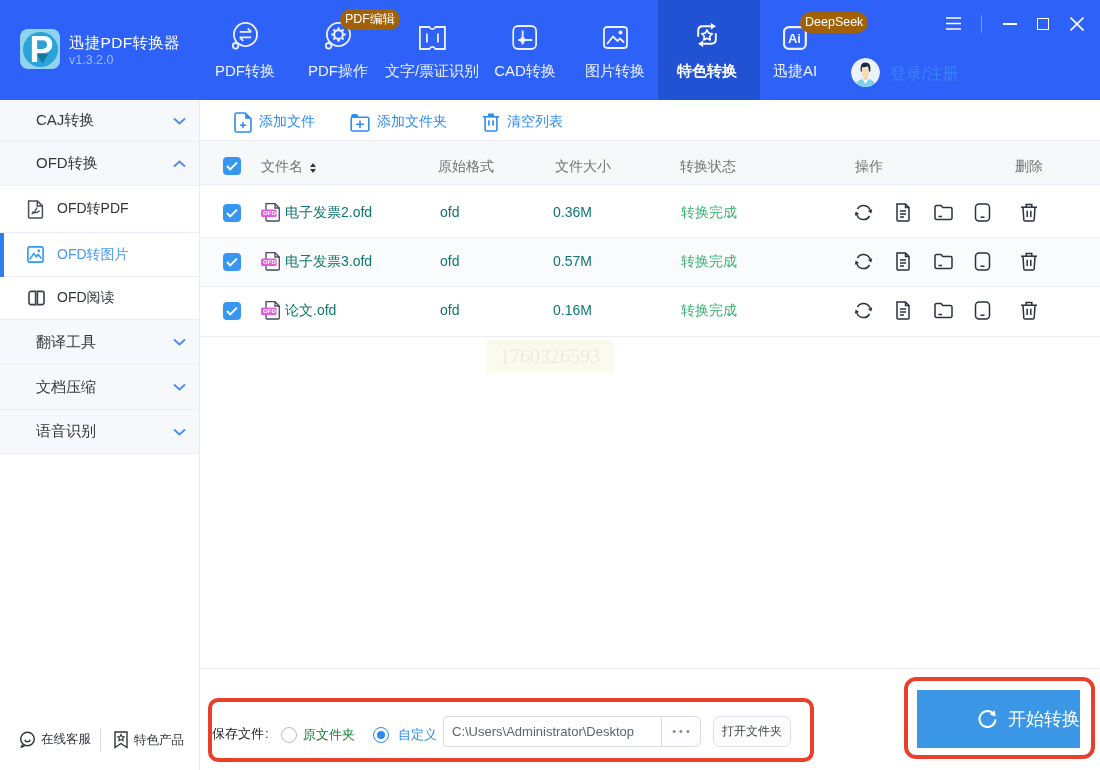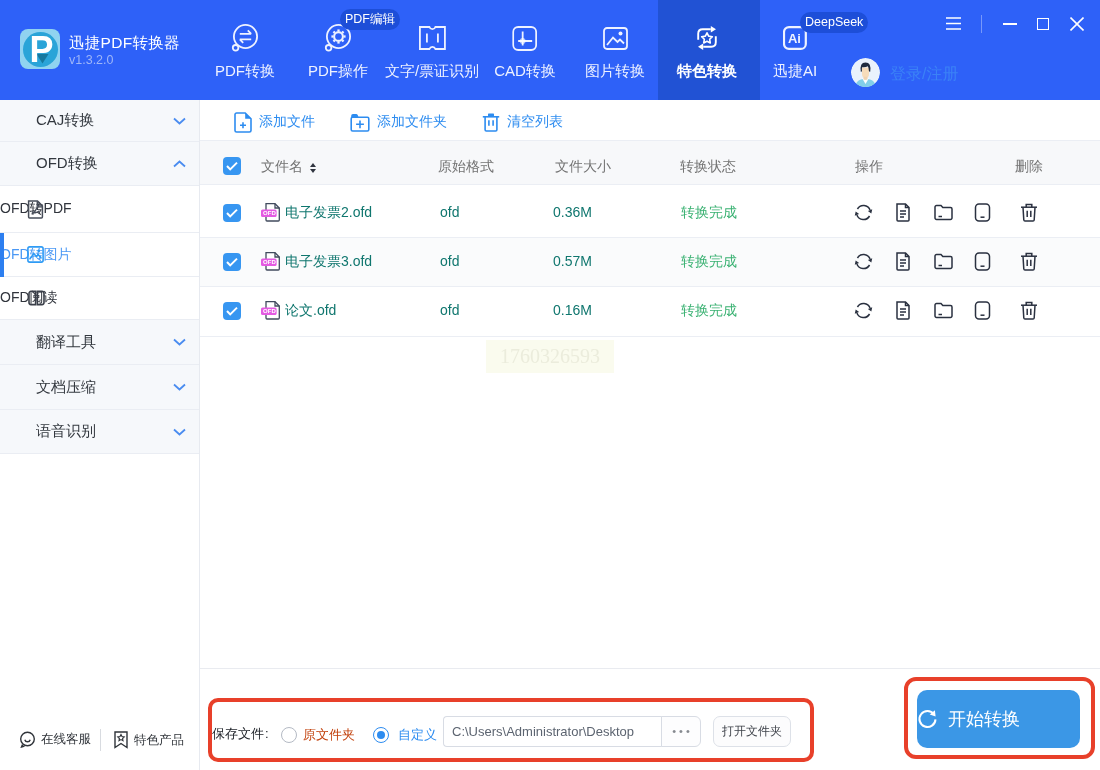--- a/index.html
+++ b/index.html
@@ -3,34 +3,34 @@
 <meta charset="utf-8">
 <style>
 *{margin:0;padding:0;box-sizing:border-box}
 html,body{width:1100px;height:770px;overflow:hidden}
 body{font-family:"Liberation Sans",sans-serif;position:relative;background:#fff;-webkit-font-smoothing:antialiased}
 .abs{position:absolute}
 
 .hdr{position:absolute;left:0;top:0;width:1100px;height:100px;background:#2e61f8}
 .activeTab{position:absolute;left:658px;top:0;width:102px;height:100px;background:#2152d4}
 .nav{position:absolute;top:26px;display:flex;flex-direction:column;align-items:center;transform:translateX(-50%)}
-.nav .ic{height:24px;display:flex;align-items:center;justify-content:center}
+.nav .ic{height:24px;display:flex;align-items:flex-end;justify-content:center}
 .nav .lb{margin-top:13px;font-size:15px;color:#eef2ff;white-space:nowrap;line-height:16px}
 .nav.on .lb{color:#fff;font-weight:bold}
-.badge{position:absolute;background:#1d4ed8;color:#fff;font-size:12.5px;line-height:21px;height:21px;padding:0 5px;border-radius:11px;white-space:nowrap}
+.badge{position:absolute;background:#a16207;color:#fff;font-size:12.5px;line-height:21px;height:21px;padding:0 5px;border-radius:11px;white-space:nowrap}
 .logo{position:absolute;left:20px;top:29px;width:40px;height:40px}
 .appname{position:absolute;left:69px;top:33px;font-size:15.5px;font-weight:normal;color:#fff;letter-spacing:0.3px}
 .appver{position:absolute;left:69px;top:53px;font-size:12.5px;color:#9fb6f8}
 .login{position:absolute;left:890px;top:64px;font-size:16px;color:#3b82f6}
 .avatar{position:absolute;left:851px;top:58px;width:29px;height:29px;border-radius:50%;overflow:hidden}
 
 .sidebar{position:absolute;left:0;top:100px;width:200px;height:670px;background:#fff;border-right:1px solid #e7eaf0}
 .sit{position:absolute;left:0;width:199px;display:flex;align-items:center;border-bottom:1px solid #eaedf3}
 .sit.l1{background:#f6f8fb;padding-left:36px;font-size:15px;color:#33383f}
-.sit.l2{background:#fff;font-size:14px;color:#30343c}
+.sit.l2{background:#fff;padding-left:57px;font-size:14px;color:#30343c}
 .chev{position:absolute;left:173px}
 .lbar{position:absolute;left:0;width:4px;background:#2d7ff0}
 .sit .sic{position:absolute;left:27px}
 
 .toolbtn{position:absolute;top:102px;height:40px;display:flex;align-items:center;color:#2d8cf0;font-size:14px}
 .toolbtn svg{margin-right:7px}
 .hline{position:absolute;height:1px;background:#ebeef4}
 .th{position:absolute;top:144px;height:44px;line-height:44px;font-size:14px;color:#737373}
 .cell{position:absolute;font-size:14px;color:#0f766e;white-space:nowrap}
 .green{color:#3bb273}
@@ -38,21 +38,21 @@
 .wm{position:absolute;left:486px;top:340px;width:128px;height:33px;background:#fafbee;color:#ebecdc;font-family:"Liberation Serif",serif;font-size:20px;text-align:center;line-height:33px}
 
 .rb{position:absolute;border:4px solid #e8402a}
 .lab13{position:absolute;font-size:13px;color:#22262c;white-space:nowrap}
 .radio{position:absolute;width:16px;height:16px;border-radius:50%;border:1px solid #b4bac4;background:#fff}
 .radio.sel{border:1px solid #2d8cf0}
 .radio.sel:after{content:"";position:absolute;left:3px;top:3px;width:8px;height:8px;border-radius:50%;background:#2d8cf0}
 .input{position:absolute;left:443px;top:716px;width:219px;height:31px;border:1px solid #d8dce4;border-right:none;border-radius:4px 0 0 4px;background:#fff;font-size:13px;color:#5c6470;line-height:29px;padding-left:8px;white-space:nowrap;overflow:hidden}
 .dots{position:absolute;left:661px;top:716px;width:40px;height:31px;border:1px solid #d8dce4;border-radius:0 6px 6px 0;background:#fdfdfe;text-align:center;color:#85898f;font-size:11px;line-height:29px;letter-spacing:3px;text-indent:3px}
 .openbtn{position:absolute;left:713px;top:716px;width:78px;height:31px;border:1px solid #dde1e8;border-radius:7px;background:#fcfcfd;font-size:12px;color:#3f434b;text-align:center;line-height:29px}
-.startbtn{position:absolute;left:917px;top:690px;width:163px;height:58px;background:#3b97e6;border-radius:10px;display:flex;align-items:center;justify-content:flex-start;color:#fff;font-size:18px}
+.startbtn{position:absolute;left:917px;top:690px;width:163px;height:58px;background:#3b97e6;border-radius:0;display:flex;align-items:center;justify-content:flex-end;color:#fff;font-size:18px}
 .startbtn svg{margin-right:10px}
 .bfoot{position:absolute;display:flex;align-items:center;font-size:12.5px;color:#30343a}
 .bfoot svg{margin-right:5px}
 </style>
 </head>
 <body>
 
 <div class="hdr"></div>
 <div class="activeTab"></div>
 
@@ -393,21 +393,21 @@
  </svg>
  <div class="hline" style="left:200px;top:336px;width:900px"></div>
   </div>
 
 <div class="wm">1760326593</div>
 
 <div class="hline" style="left:200px;top:668px;width:900px;background:#e9ebf0"></div>
 
 <div class="lab13" style="left:212px;top:725px">保存文件<span style="margin-left:1px">:</span></div>
 <div class="radio" style="left:281px;top:727px"></div>
-<div class="lab13" style="left:303px;top:726px;color:#c2410c">原文件夹</div>
+<div class="lab13" style="left:303px;top:726px;color:#15803d">原文件夹</div>
 <div class="radio sel" style="left:373px;top:727px"></div>
 <div class="lab13" style="left:398px;top:726px;color:#2d8cf0">自定义</div>
 <div class="input">C:\Users\Administrator\Desktop</div>
 <div class="dots">•••</div>
 <div class="openbtn">打开文件夹</div>
 
 <div class="rb" style="left:208px;top:698px;width:606px;height:64px;border-radius:10px"></div>
 <div class="rb" style="left:904px;top:677px;width:191px;height:82px;border-radius:12px"></div>
 
 <div class="startbtn">

